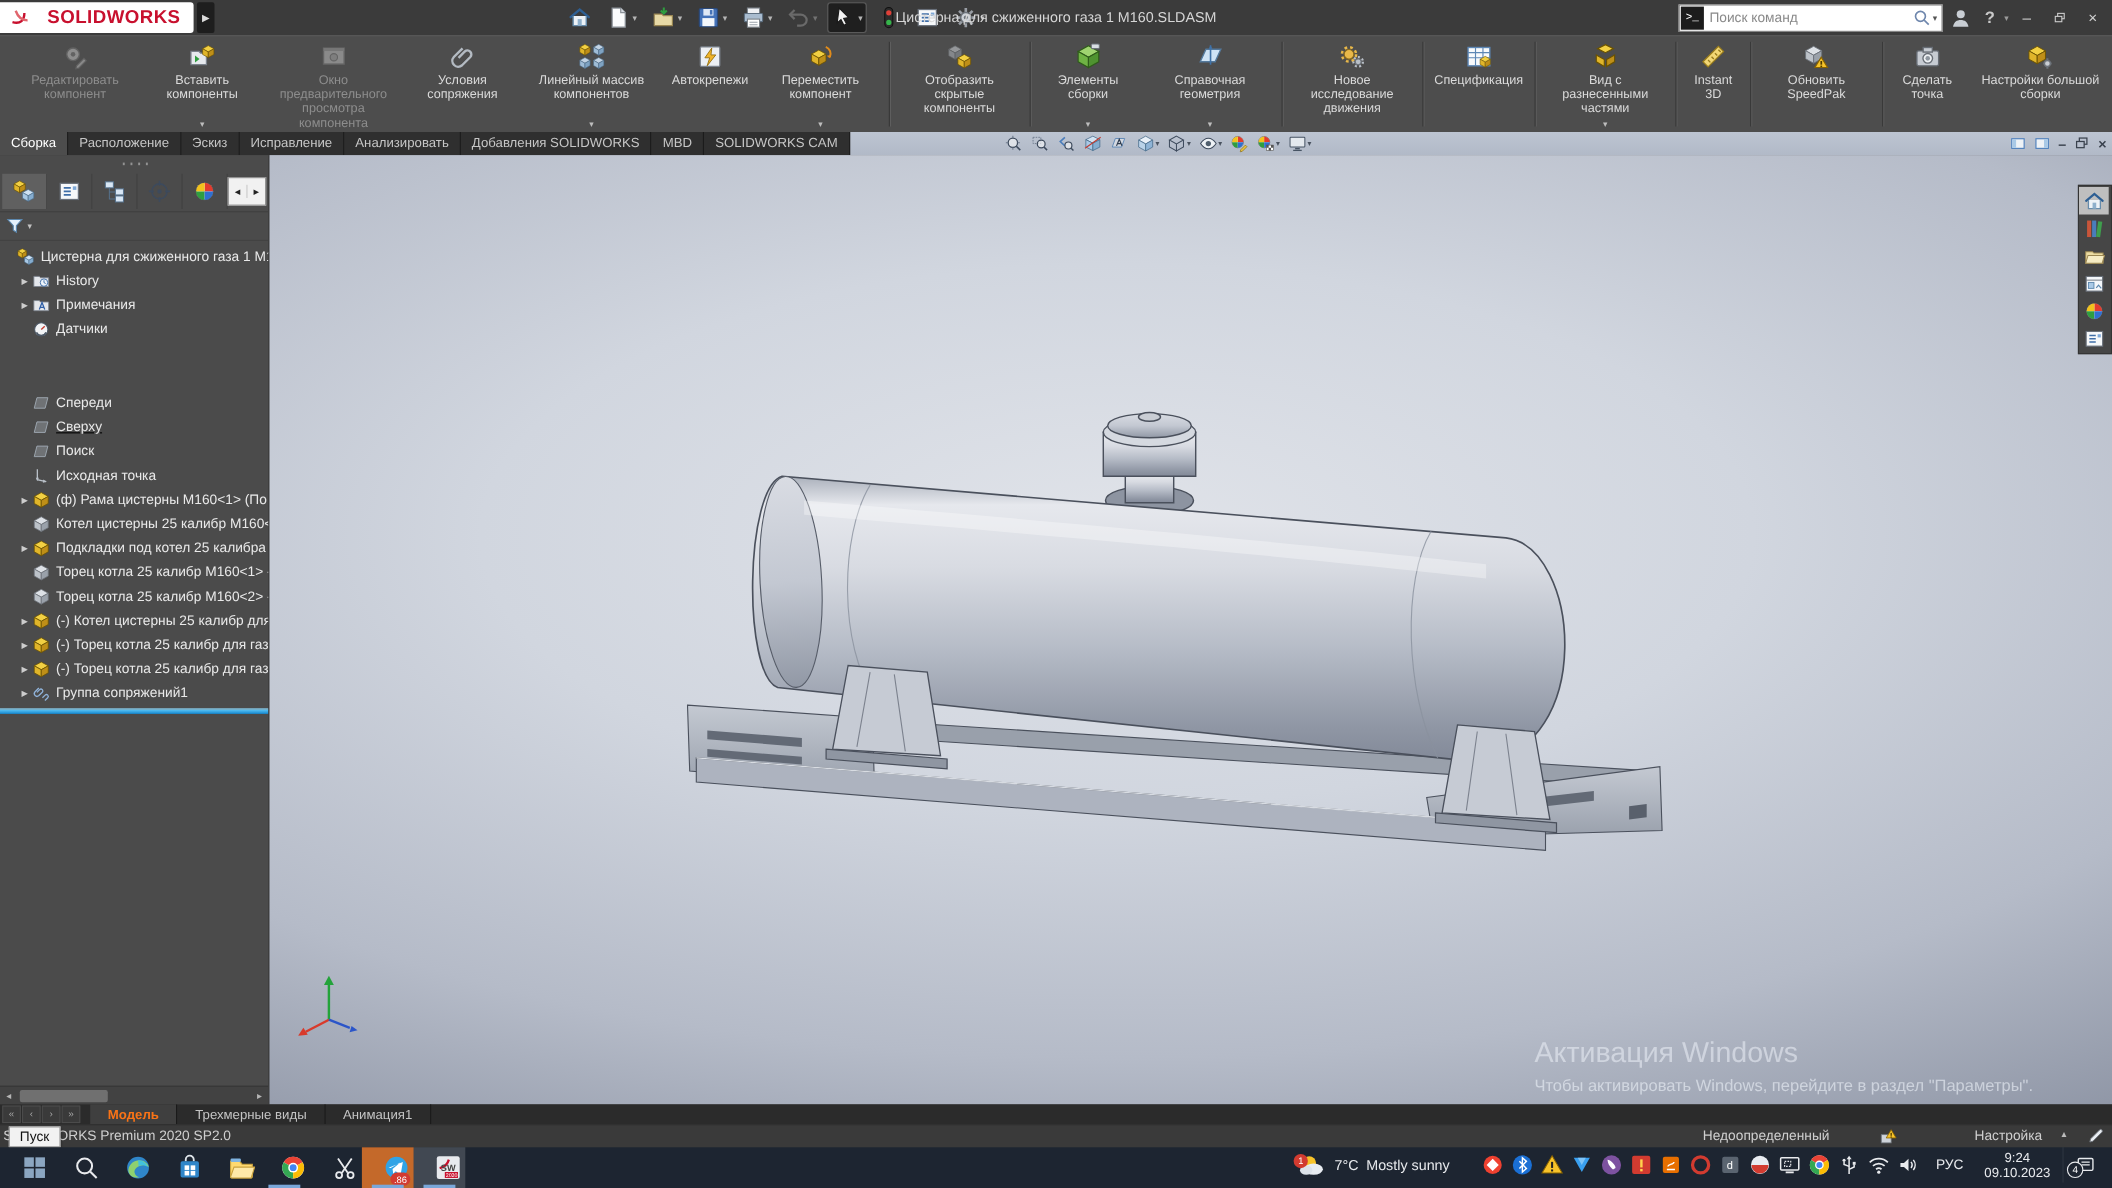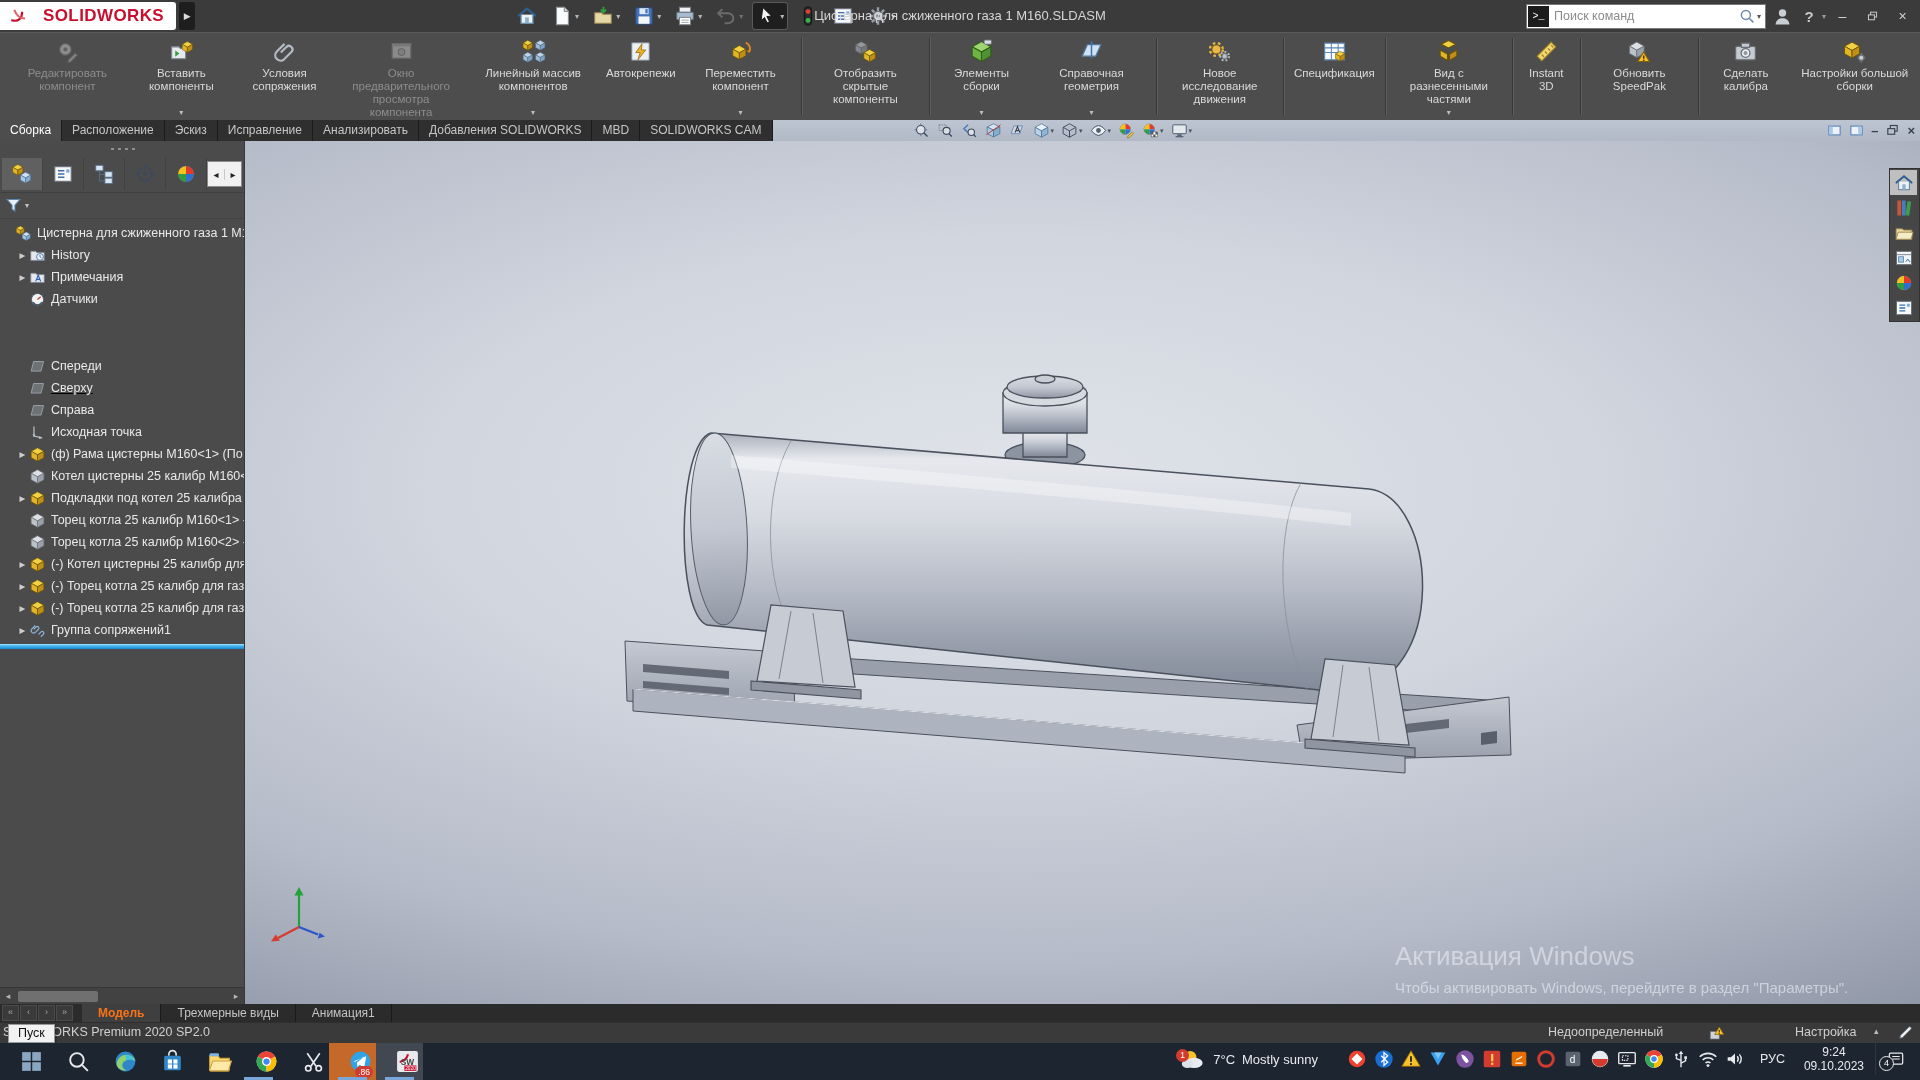--- a/index.html
+++ b/index.html
@@ -308,38 +308,38 @@
                   <path d="M12 2.5 21 7.5 12 12.5 3 7.5Z" fill="#f2d043" stroke="#6b5200" stroke-width="1"></path>
                   <path d="M3 7.5v9l9 5v-9z" fill="#e0b52a" stroke="#6b5200"></path>
                   <path d="M21 7.5v9l-9 5v-9z" fill="#bf8f18" stroke="#6b5200"></path>
                 </g>
                 <path d="M6 11l4 3-4 3z" fill="#2f9e3f"></path>
               </svg>
             </span>
             <div class="rib-label">Вставить компоненты</div>
             <div class="rib-caret">▾</div>
           </div>
-          <div class="rib-btn">
-            <span class="rib-ic">
-              <svg viewBox="0 0 24 24">
-                <path d="M8.5 13 14 7.5a3.4 3.4 0 0 1 4.8 4.8l-7.2 7.2a5.1 5.1 0 0 1-7.2-7.2L12 4.7" fill="none" stroke="#b3bac2" stroke-width="2.1"></path>
-              </svg>
-            </span>
-            <div class="rib-label">Условия сопряжения</div>
-            <div class="rib-caret"></div>
-          </div>
           <div class="rib-btn disabled">
             <span class="rib-ic">
               <svg viewBox="0 0 24 24">
                 <rect x="3" y="4.5" width="18" height="14" fill="#c2c7ce" stroke="#757b83" stroke-width="1.2"></rect>
                 <rect x="3" y="4.5" width="18" height="2.6" fill="#9aa1a9"></rect>
                 <circle cx="12" cy="12.5" r="3.2" fill="#aab0b8" stroke="#757b83"></circle>
               </svg>
             </span>
             <div class="rib-label" style="max-width: 176px;">Окно предварительного просмотра компонента</div>
+            <div class="rib-caret"></div>
+          </div>
+          <div class="rib-btn">
+            <span class="rib-ic">
+              <svg viewBox="0 0 24 24">
+                <path d="M8.5 13 14 7.5a3.4 3.4 0 0 1 4.8 4.8l-7.2 7.2a5.1 5.1 0 0 1-7.2-7.2L12 4.7" fill="none" stroke="#b3bac2" stroke-width="2.1"></path>
+              </svg>
+            </span>
+            <div class="rib-label">Условия сопряжения</div>
             <div class="rib-caret"></div>
           </div>
           <div class="rib-btn">
             <span class="rib-ic">
               <svg viewBox="0 0 24 24">
                 <g transform="translate(0.5 0) scale(0.5)">
                   <path d="M12 2.5 21 7.5 12 12.5 3 7.5Z" fill="#f2d043" stroke="#6b5200" stroke-width="1"></path>
                   <path d="M3 7.5v9l9 5v-9z" fill="#e0b52a" stroke="#6b5200"></path>
                   <path d="M21 7.5v9l-9 5v-9z" fill="#bf8f18" stroke="#6b5200"></path>
                 </g>
@@ -519,21 +519,21 @@
         <div class="rib-group">
           <div class="rib-btn">
             <span class="rib-ic">
               <svg viewBox="0 0 24 24">
                 <rect x="2.5" y="7" width="19" height="13" rx="1.5" fill="#c6cbd2" stroke="#676d75" stroke-width="1.2"></rect>
                 <rect x="8" y="4" width="8" height="4" fill="#c6cbd2" stroke="#676d75" stroke-width="1.2"></rect>
                 <circle cx="12" cy="13.5" r="4.2" fill="#eef1f4" stroke="#676d75" stroke-width="1.2"></circle>
                 <circle cx="12" cy="13.5" r="2" fill="#8f97a0"></circle>
               </svg>
             </span>
-            <div class="rib-label">Сделать калибра</div>
+            <div class="rib-label">Сделать точка</div>
             <div class="rib-caret"></div>
           </div>
           <div class="rib-btn">
             <span class="rib-ic">
               <svg viewBox="0 0 24 24">
                 <g transform="translate(0 1) scale(0.8)">
                   <path d="M12 2.5 21 7.5 12 12.5 3 7.5Z" fill="#f2d043" stroke="#6b5200" stroke-width="1"></path>
                   <path d="M3 7.5v9l9 5v-9z" fill="#e0b52a" stroke="#6b5200"></path>
                   <path d="M21 7.5v9l-9 5v-9z" fill="#bf8f18" stroke="#6b5200"></path>
                 </g>
@@ -846,21 +846,21 @@
             </span>
             <span class="tree-label">Сверху</span>
           </div>
           <div class="tree-row" style="padding-left: 16px;">
             <span class="tree-exp"></span>
             <span class="tree-ic">
               <svg viewBox="0 0 24 24">
                 <path d="M6.5 5h14L17 18.5H3Z" fill="rgba(205,215,225,.28)" stroke="#9fa8b2" stroke-width="1.2"></path>
               </svg>
             </span>
-            <span class="tree-label">Справа</span>
+            <span class="tree-label">Поиск</span>
           </div>
           <div class="tree-row" style="padding-left: 16px;">
             <span class="tree-exp"></span>
             <span class="tree-ic">
               <svg viewBox="0 0 24 24">
                 <path d="M7 3.5V17l11 2.5" fill="none" stroke="#b9c0c8" stroke-width="1.7"></path>
                 <path d="M5 14.5l2 4.2 2-4.2z" fill="#b9c0c8"></path>
                 <path d="M14.5 16.8l4.8 2.8-5.2 1.4z" fill="#b9c0c8"></path>
               </svg>
             </span>

